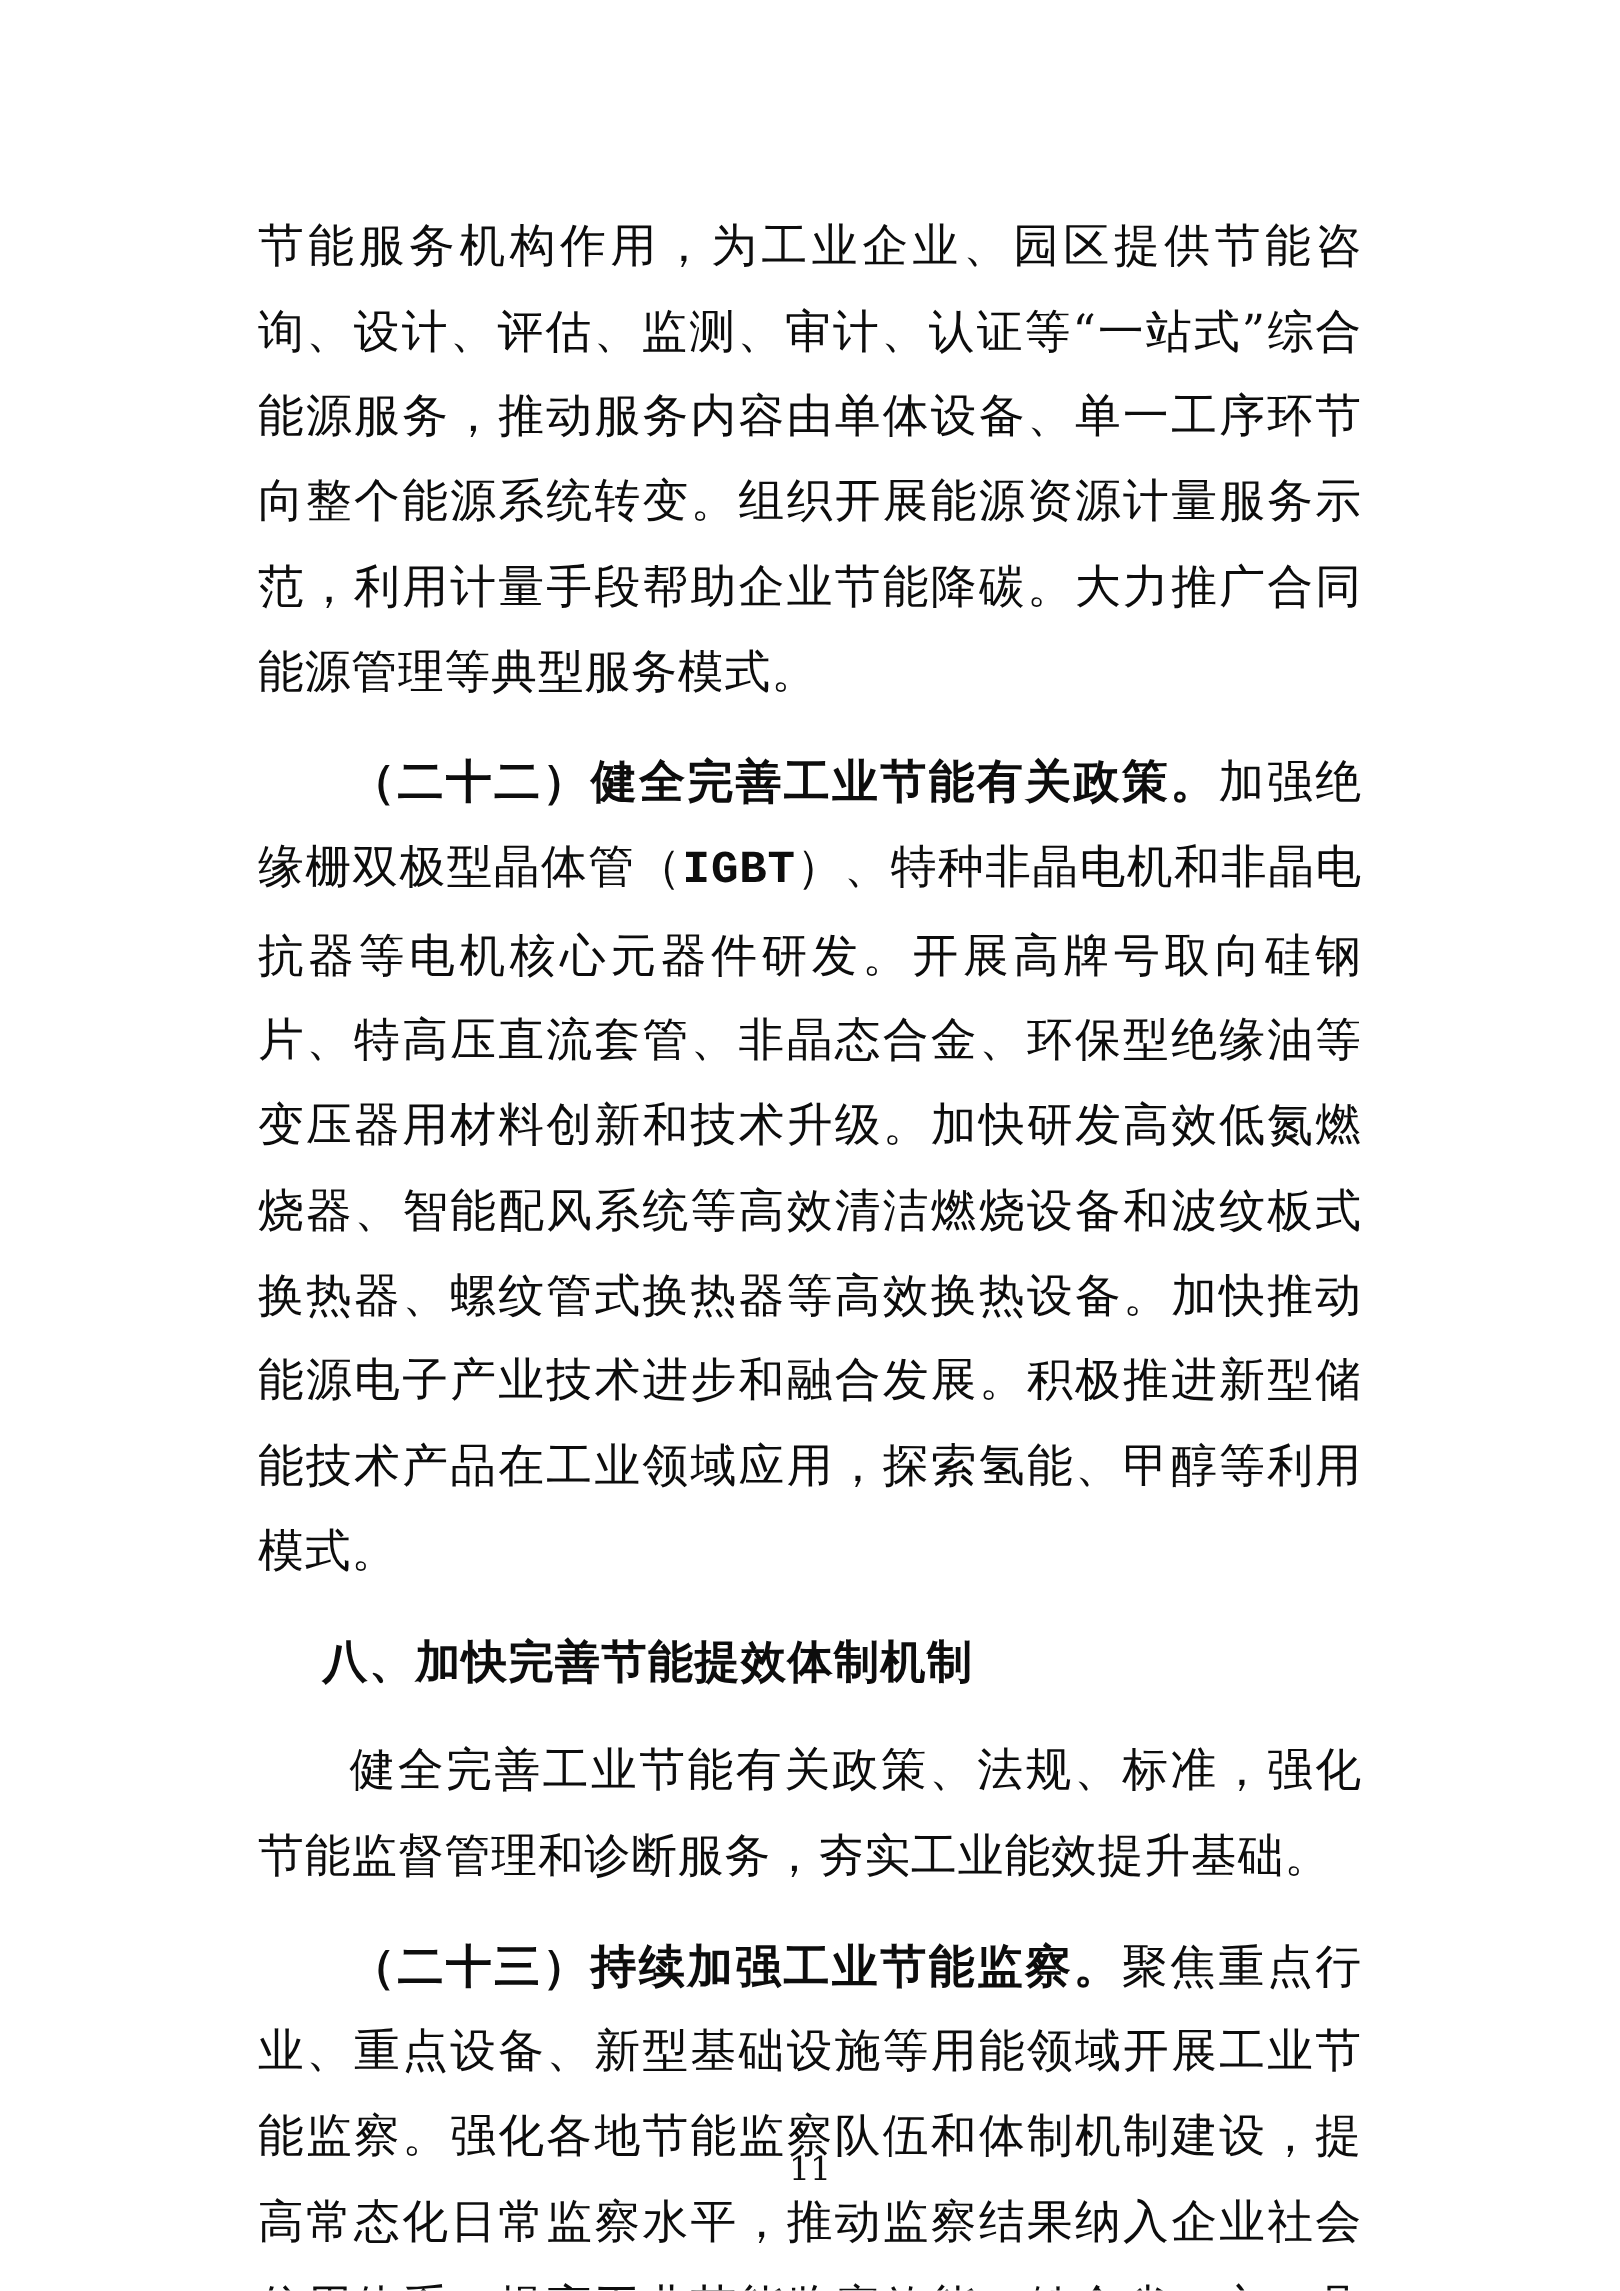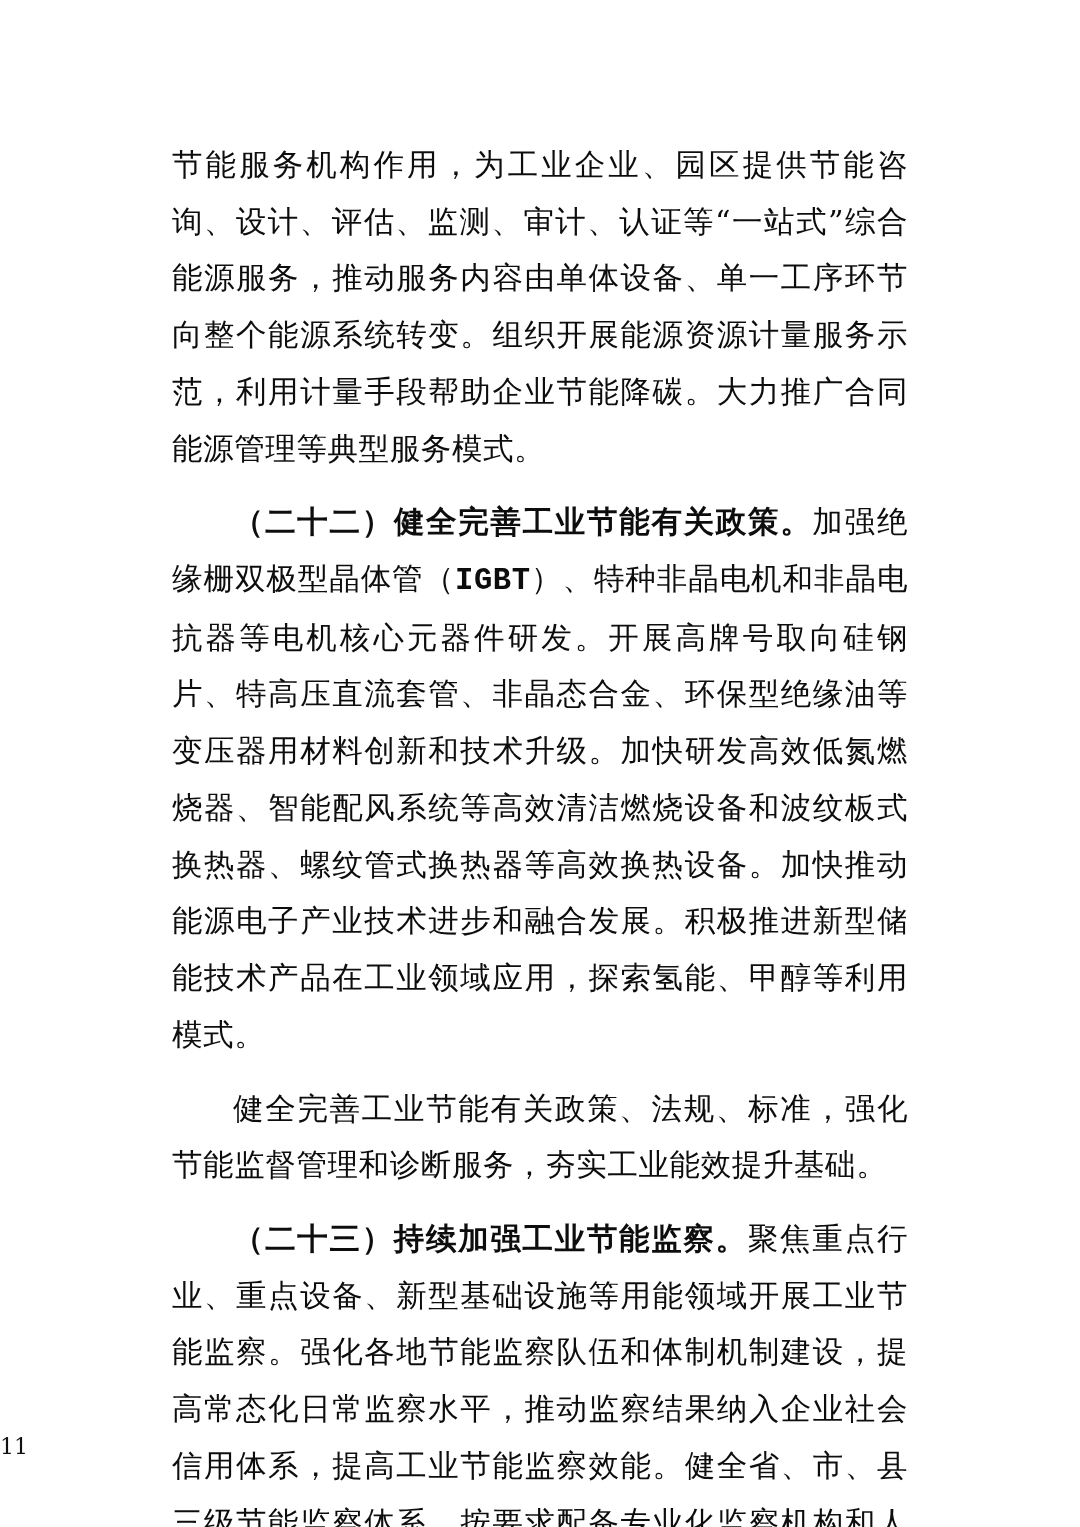--- a/index.html
+++ b/index.html
@@ -51,35 +51,37 @@
   }
   .latin {
     font-family: Liberation Mono, monospace;
     font-weight: bold;
   }
   .page-number {
     position: absolute;
     left: 0;
     right: 0;
     bottom: 68px;
+    text-align: center;
     font-size: 22px;
     font-family: "DejaVu Serif", "Liberation Serif", serif;
     color: #111;
   }
 </style>
 </head>
 <body>
 
 <div class="page">
   <div class="doc-body">
 
     <p class="para">节能服务机构作用，为工业企业、园区提供节能咨询、设计、评估、监测、审计、认证等“一站式”综合能源服务，推动服务内容由单体设备、单一工序环节向整个能源系统转变。组织开展能源资源计量服务示范，利用计量手段帮助企业节能降碳。大力推广合同能源管理等典型服务模式。</p>
 
     <p class="para indent"><span class="lead">（二十二）健全完善工业节能有关政策。</span><span>加强绝缘栅双极型晶体管（</span><span class="latin">IGBT</span><span>）、特种非晶电机和非晶电抗器等电机核心元器件研发。开展高牌号取向硅钢片、特高压直流套管、非晶态合金、环保型绝缘油等变压器用材料创新和技术升级。加快研发高效低氮燃烧器、智能配风系统等高效清洁燃烧设备和波纹板式换热器、螺纹管式换热器等高效换热设备。加快推动能源电子产业技术进步和融合发展。积极推进新型储能技术产品在工业领域应用，探索氢能、甲醇等利用模式。</span></p>
 
+    <p class="heading">八、加快完善节能提效体制机制</p>
 
     <p class="para indent">健全完善工业节能有关政策、法规、标准，强化节能监督管理和诊断服务，夯实工业能效提升基础。</p>
 
     <p class="para indent"><span class="lead">（二十三）持续加强工业节能监察。</span><span>聚焦重点行业、重点设备、新型基础设施等用能领域开展工业节能监察。强化各地节能监察队伍和体制机制建设，提高常态化日常监察水平，推动监察结果纳入企业社会信用体系，提高工业节能监察效能。健全省、市、县三级节能监察体系，按要求配备专业化监察机构和人员，培育专业化第三方检验测试队伍。加大对政府部门、节能监察执法机构、重点企业等人员培训力</span></p>
 
   </div>
 
   <div class="page-number">11</div>
 </div>
 

